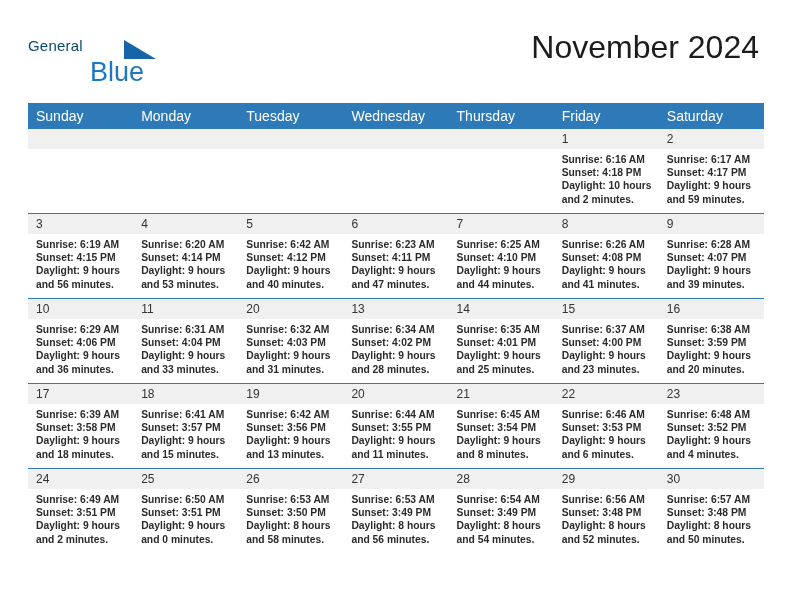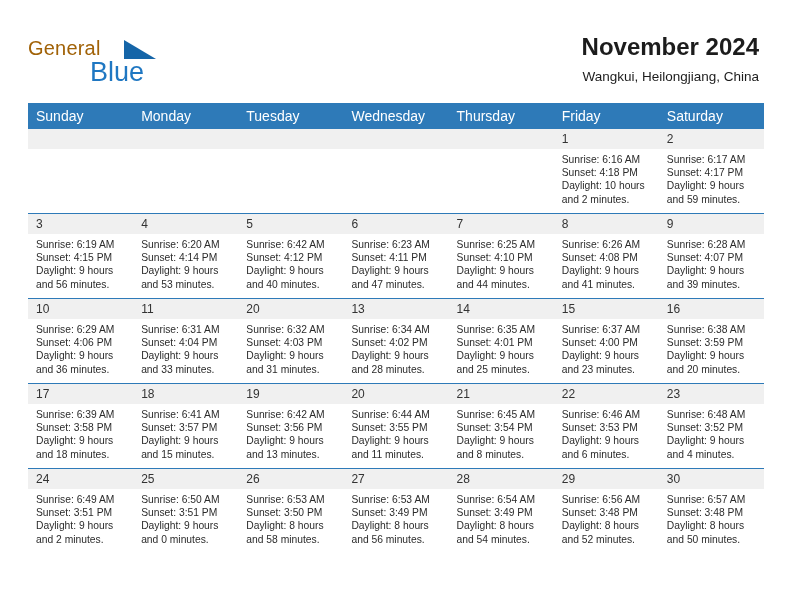--- a/index.html
+++ b/index.html
@@ -35,23 +35,23 @@
     position: absolute;
     left: 28px;
     top: 37px;
     width: 140px;
     height: 48px;
   }
   .logo-general {
     position: absolute;
     left: 0;
     top: 0;
-    font-size: 20px;
+    font-size: 15px;
     letter-spacing: 0.2px;
-    color: #a16207;
+    color: #0c4a6e;
     font-family: "Liberation Sans", sans-serif;
   }
   .logo-blue {
     position: absolute;
     left: 62px;
     top: 20px;
     font-size: 27px;
     color: #1f77c2;
     font-family: "Liberation Sans", sans-serif;
   }
@@ -65,22 +65,22 @@
     border-top: 19px solid transparent;
   }
 
   .title-block {
     position: absolute;
     right: 33px;
     top: 32px;
     text-align: right;
   }
   .cal-title {
-    font-size: 24px;
-    font-weight: bold;
+    font-size: 32px;
+    font-weight: normal;
     color: #1c1c1c;
     line-height: 30px;
     white-space: nowrap;
     margin-left: 32px;
   }
   .cal-subtitle {
     font-size: 13.5px;
     color: #1c1c1c;
     line-height: 20px;
     margin-top: 5px;
@@ -128,20 +128,21 @@
     padding: 3px 0 3px 8px;
     height: 14px;
     line-height: 14px;
   }
 
   .details {
     padding: 4px 6px 0 8px;
     font-size: 10.3px;
     line-height: 13.2px;
     color: #2b2b2b;
+    font-weight: bold;
   }
   .details div {
     white-space: nowrap;
   }
   .details .daylight {
     white-space: normal;
   }
 
   .empty .daynum {
     background: #f0f0f0;
@@ -156,21 +157,20 @@
   <div class="header">
 
     <div class="logo">
       <span class="logo-general">General</span>
       <span class="logo-triangle"></span>
       <span class="logo-blue">Blue</span>
     </div>
 
     <div class="title-block">
       <div class="cal-title">November 2024</div>
-      <div class="cal-subtitle">Wangkui, Heilongjiang, China</div>
     </div>
 
   </div>
 
   <table class="calendar">
     <thead>
       <tr>
         <th>Sunday</th>
         <th>Monday</th>
         <th>Tuesday</th>

